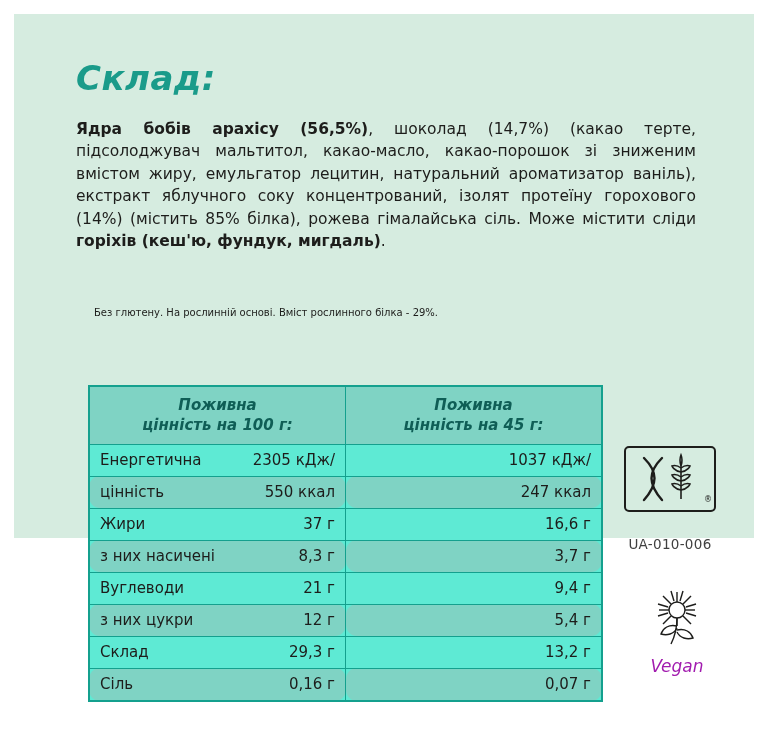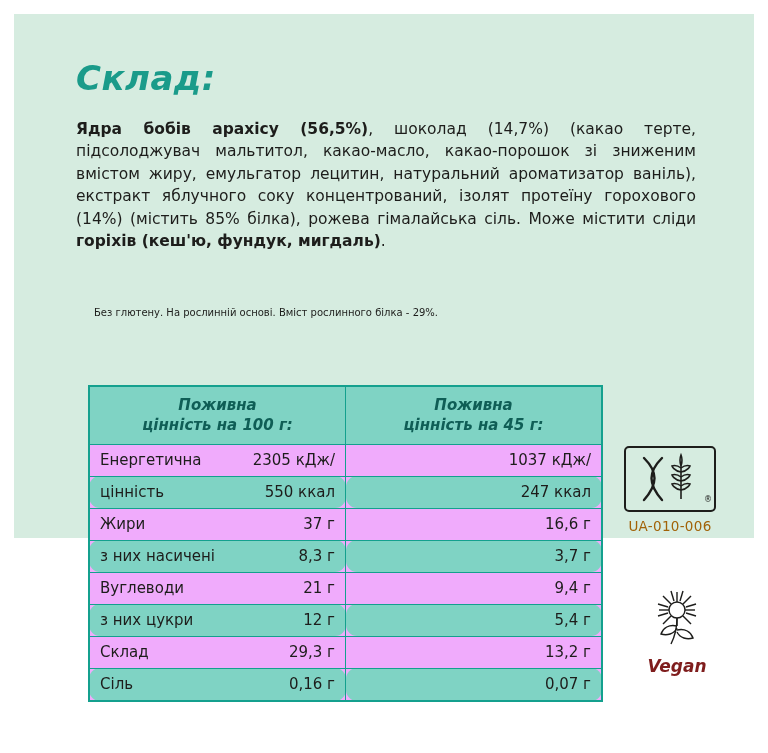--- a/index.html
+++ b/index.html
@@ -52,21 +52,21 @@
     width: 640px;
     font-size: 10px;
     color: #1d1d1b;
   }
   table.nutrition {
     position: absolute;
     left: 74px;
     top: 371px;
     width: 515px;
     border-collapse: collapse;
-    background: #f0abfc;
+    background: #5eead4;
     border: 2px solid #14a08e;
     font-size: 15px;
     color: #1d1d1b;
   }
   table.nutrition th {
     background: #7fd3c4;
     color: #0f5e56;
     font-weight: bold;
     font-style: italic;
     font-size: 15px;
@@ -103,36 +103,36 @@
 
   .gluten-mark {
     position: absolute;
     left: 608px;
     top: 432px;
     width: 96px;
     text-align: center;
   }
   .gluten-mark .code {
     font-size: 13.5px;
-    color: #a16207;
-    margin-top: 2px;
+    color: #404040;
+    margin-top: 20px;
     letter-spacing: 0.3px;
   }
   .vegan-mark {
     position: absolute;
     left: 608px;
     top: 572px;
     width: 110px;
     text-align: center;
   }
   .vegan-mark .vegan-word {
     font-size: 17px;
-    font-weight: bold;
+    font-weight: normal;
     font-style: italic;
-    color: #7f1d1d;
+    color: #a21caf;
     margin-top: -4px;
   }
 </style>
 </head>
 <body>
 
 <div class="label-card">
 
   <div class="title">Склад:</div>
 

